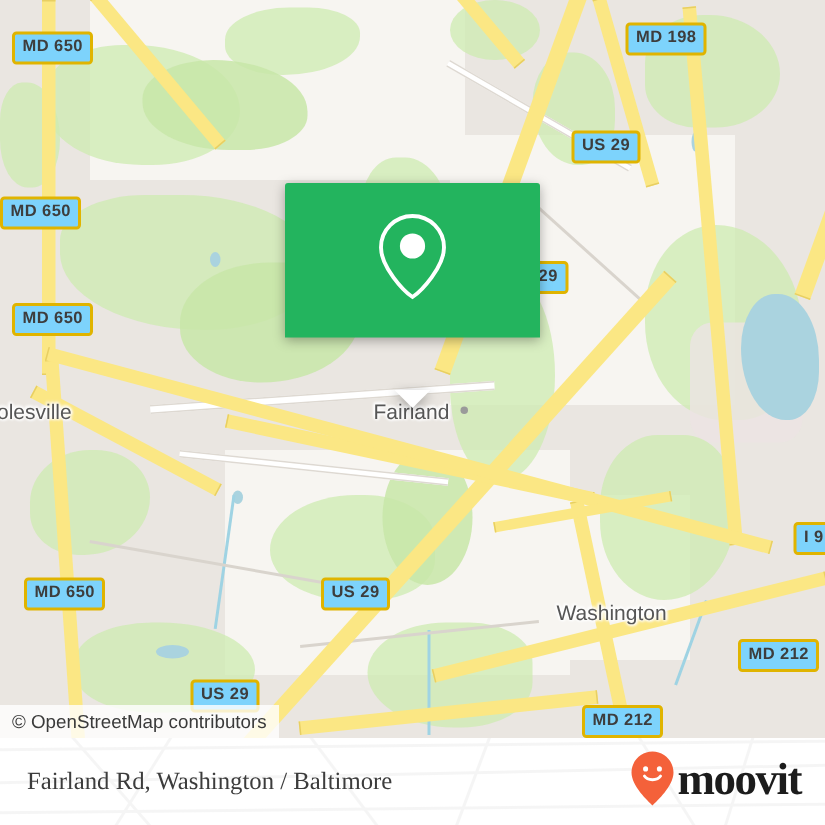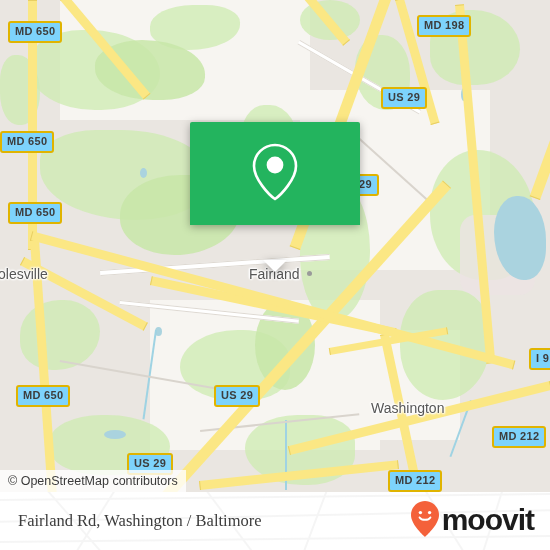--- a/index.html
+++ b/index.html
@@ -88,21 +88,21 @@
     position:absolute;left:18px;top:0;height:58px;display:flex;align-items:center;
     color:#3c3c3c;font-size:16.5px;
     font-family:Liberation Serif, serif;
   }
   #brand{
     position:absolute;right:16px;top:0;height:58px;
     display:flex;align-items:center;gap:2px;
   }
   #brand-word{
     color:#1c1c1c;font-size:30px;font-weight:bold;letter-spacing:-1px;
-    font-family:Liberation Sans, sans-serif;line-height:1;
+    font-family:Liberation Serif, serif;line-height:1;
     padding-bottom:3px;
   }
 </style>
 </head>
 <body>
 
 <div id="app">
 
   <div id="map">
 

